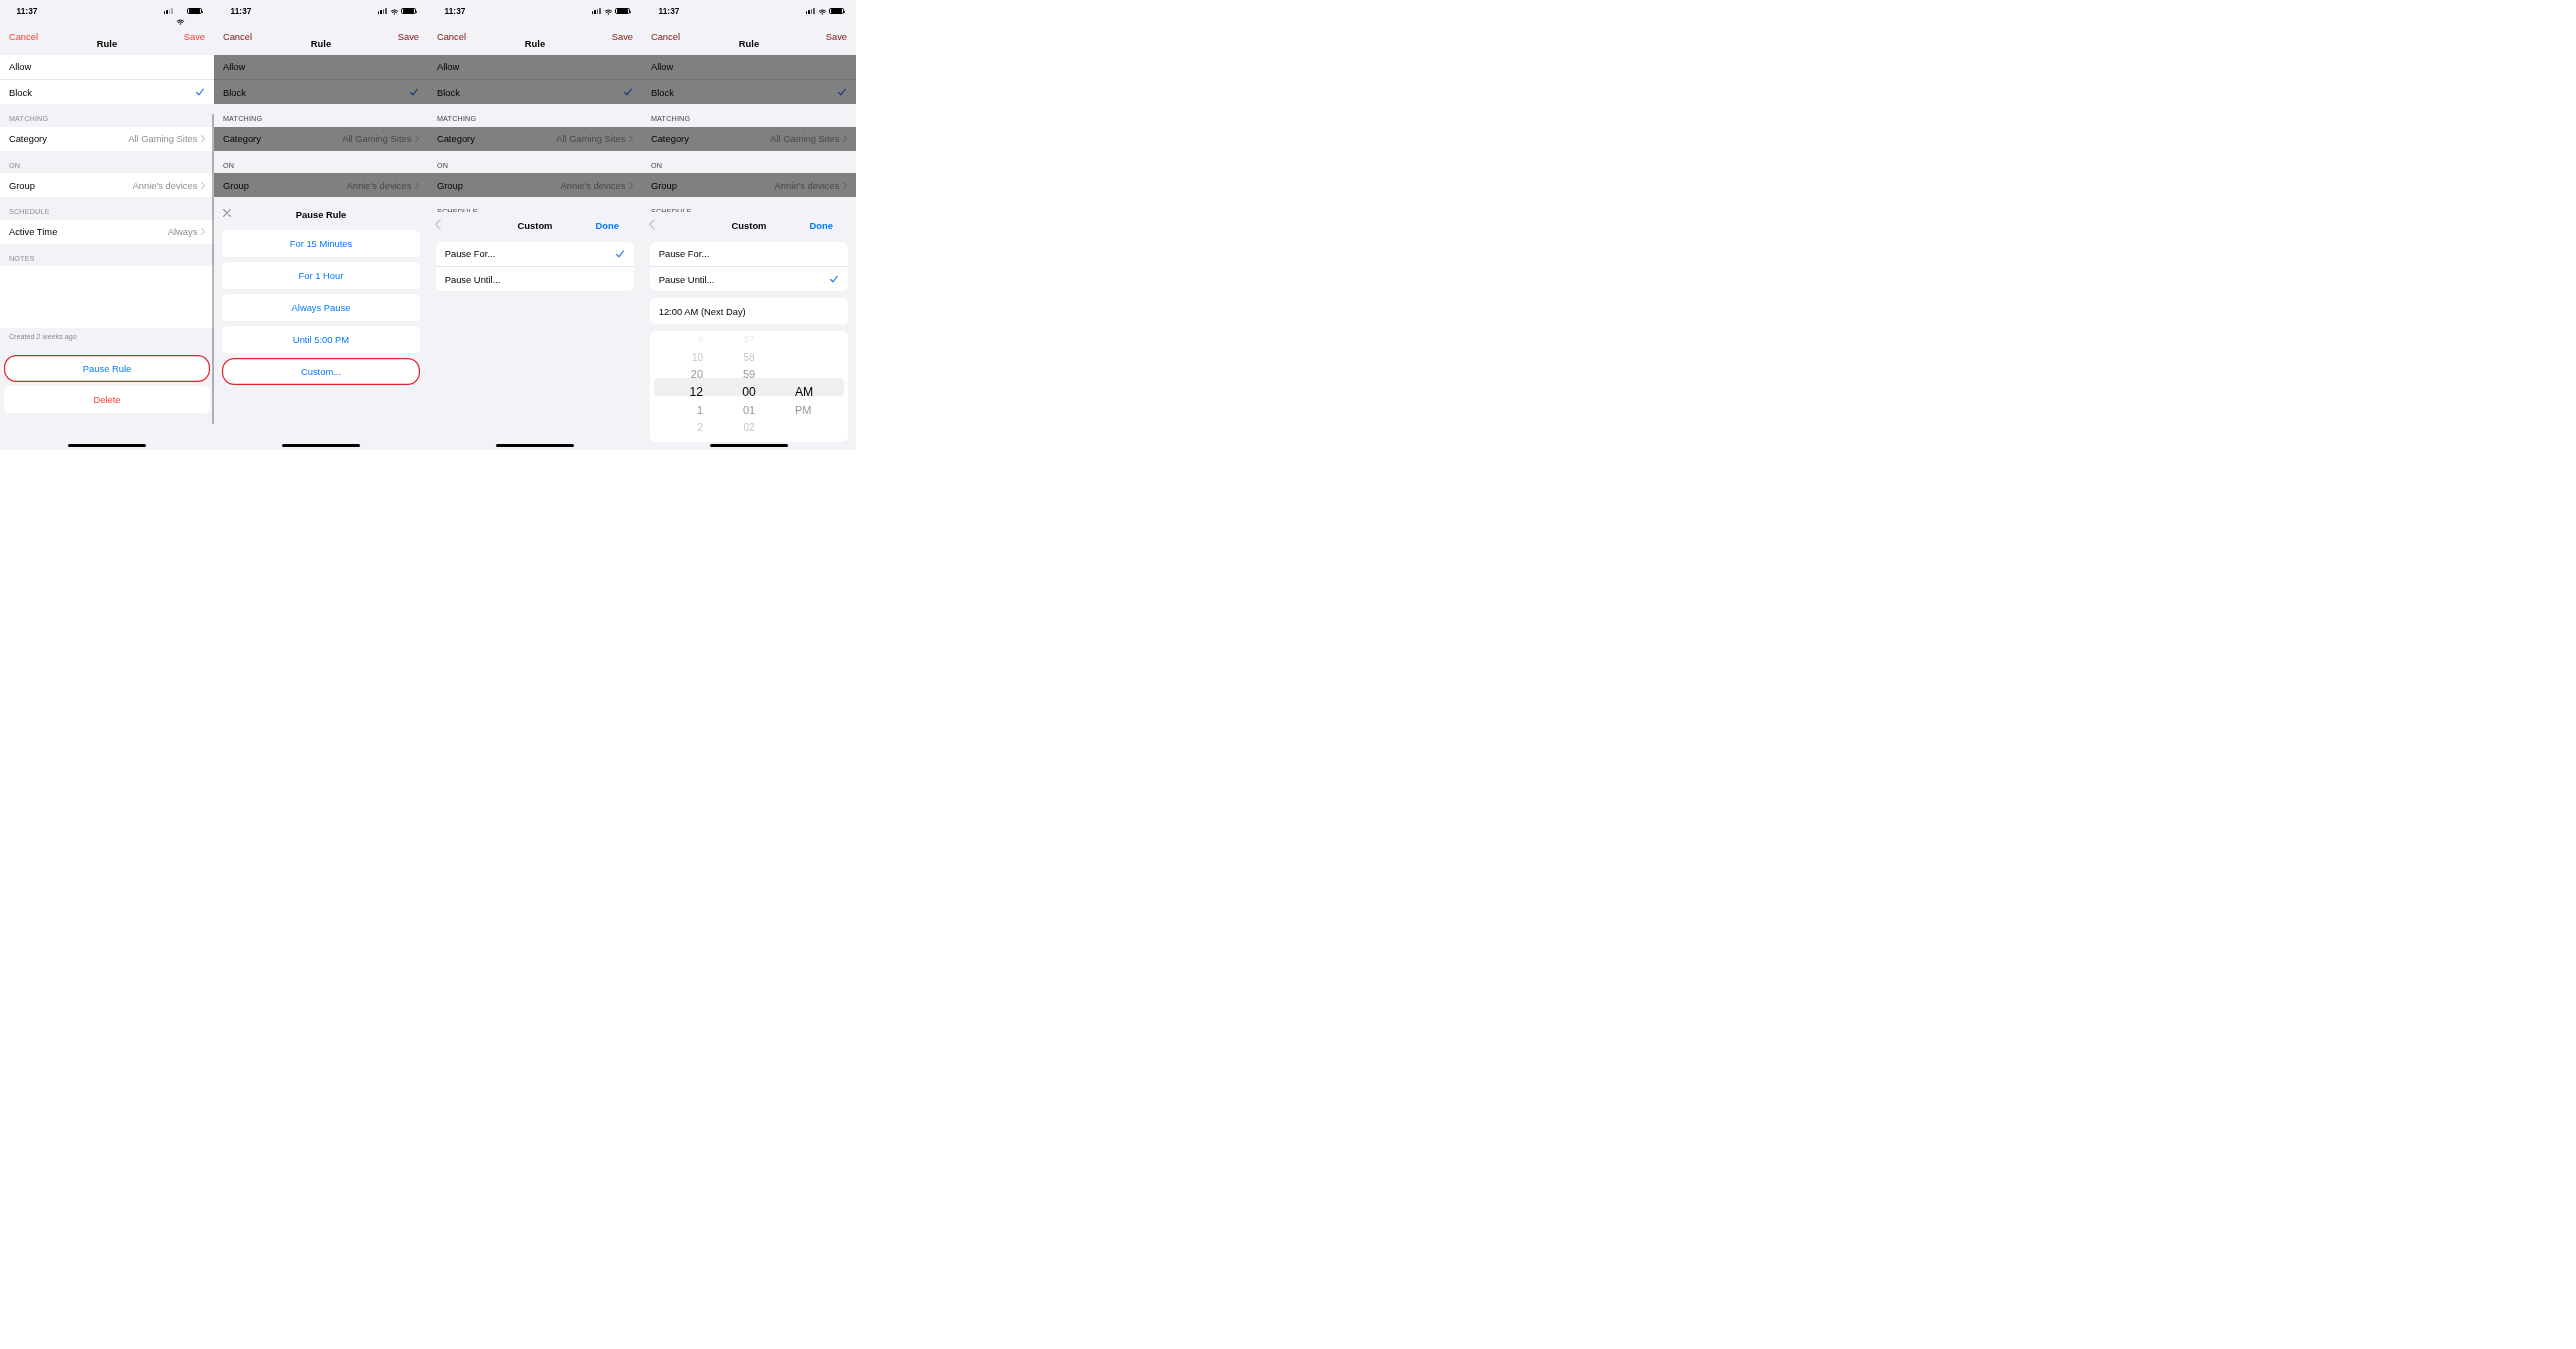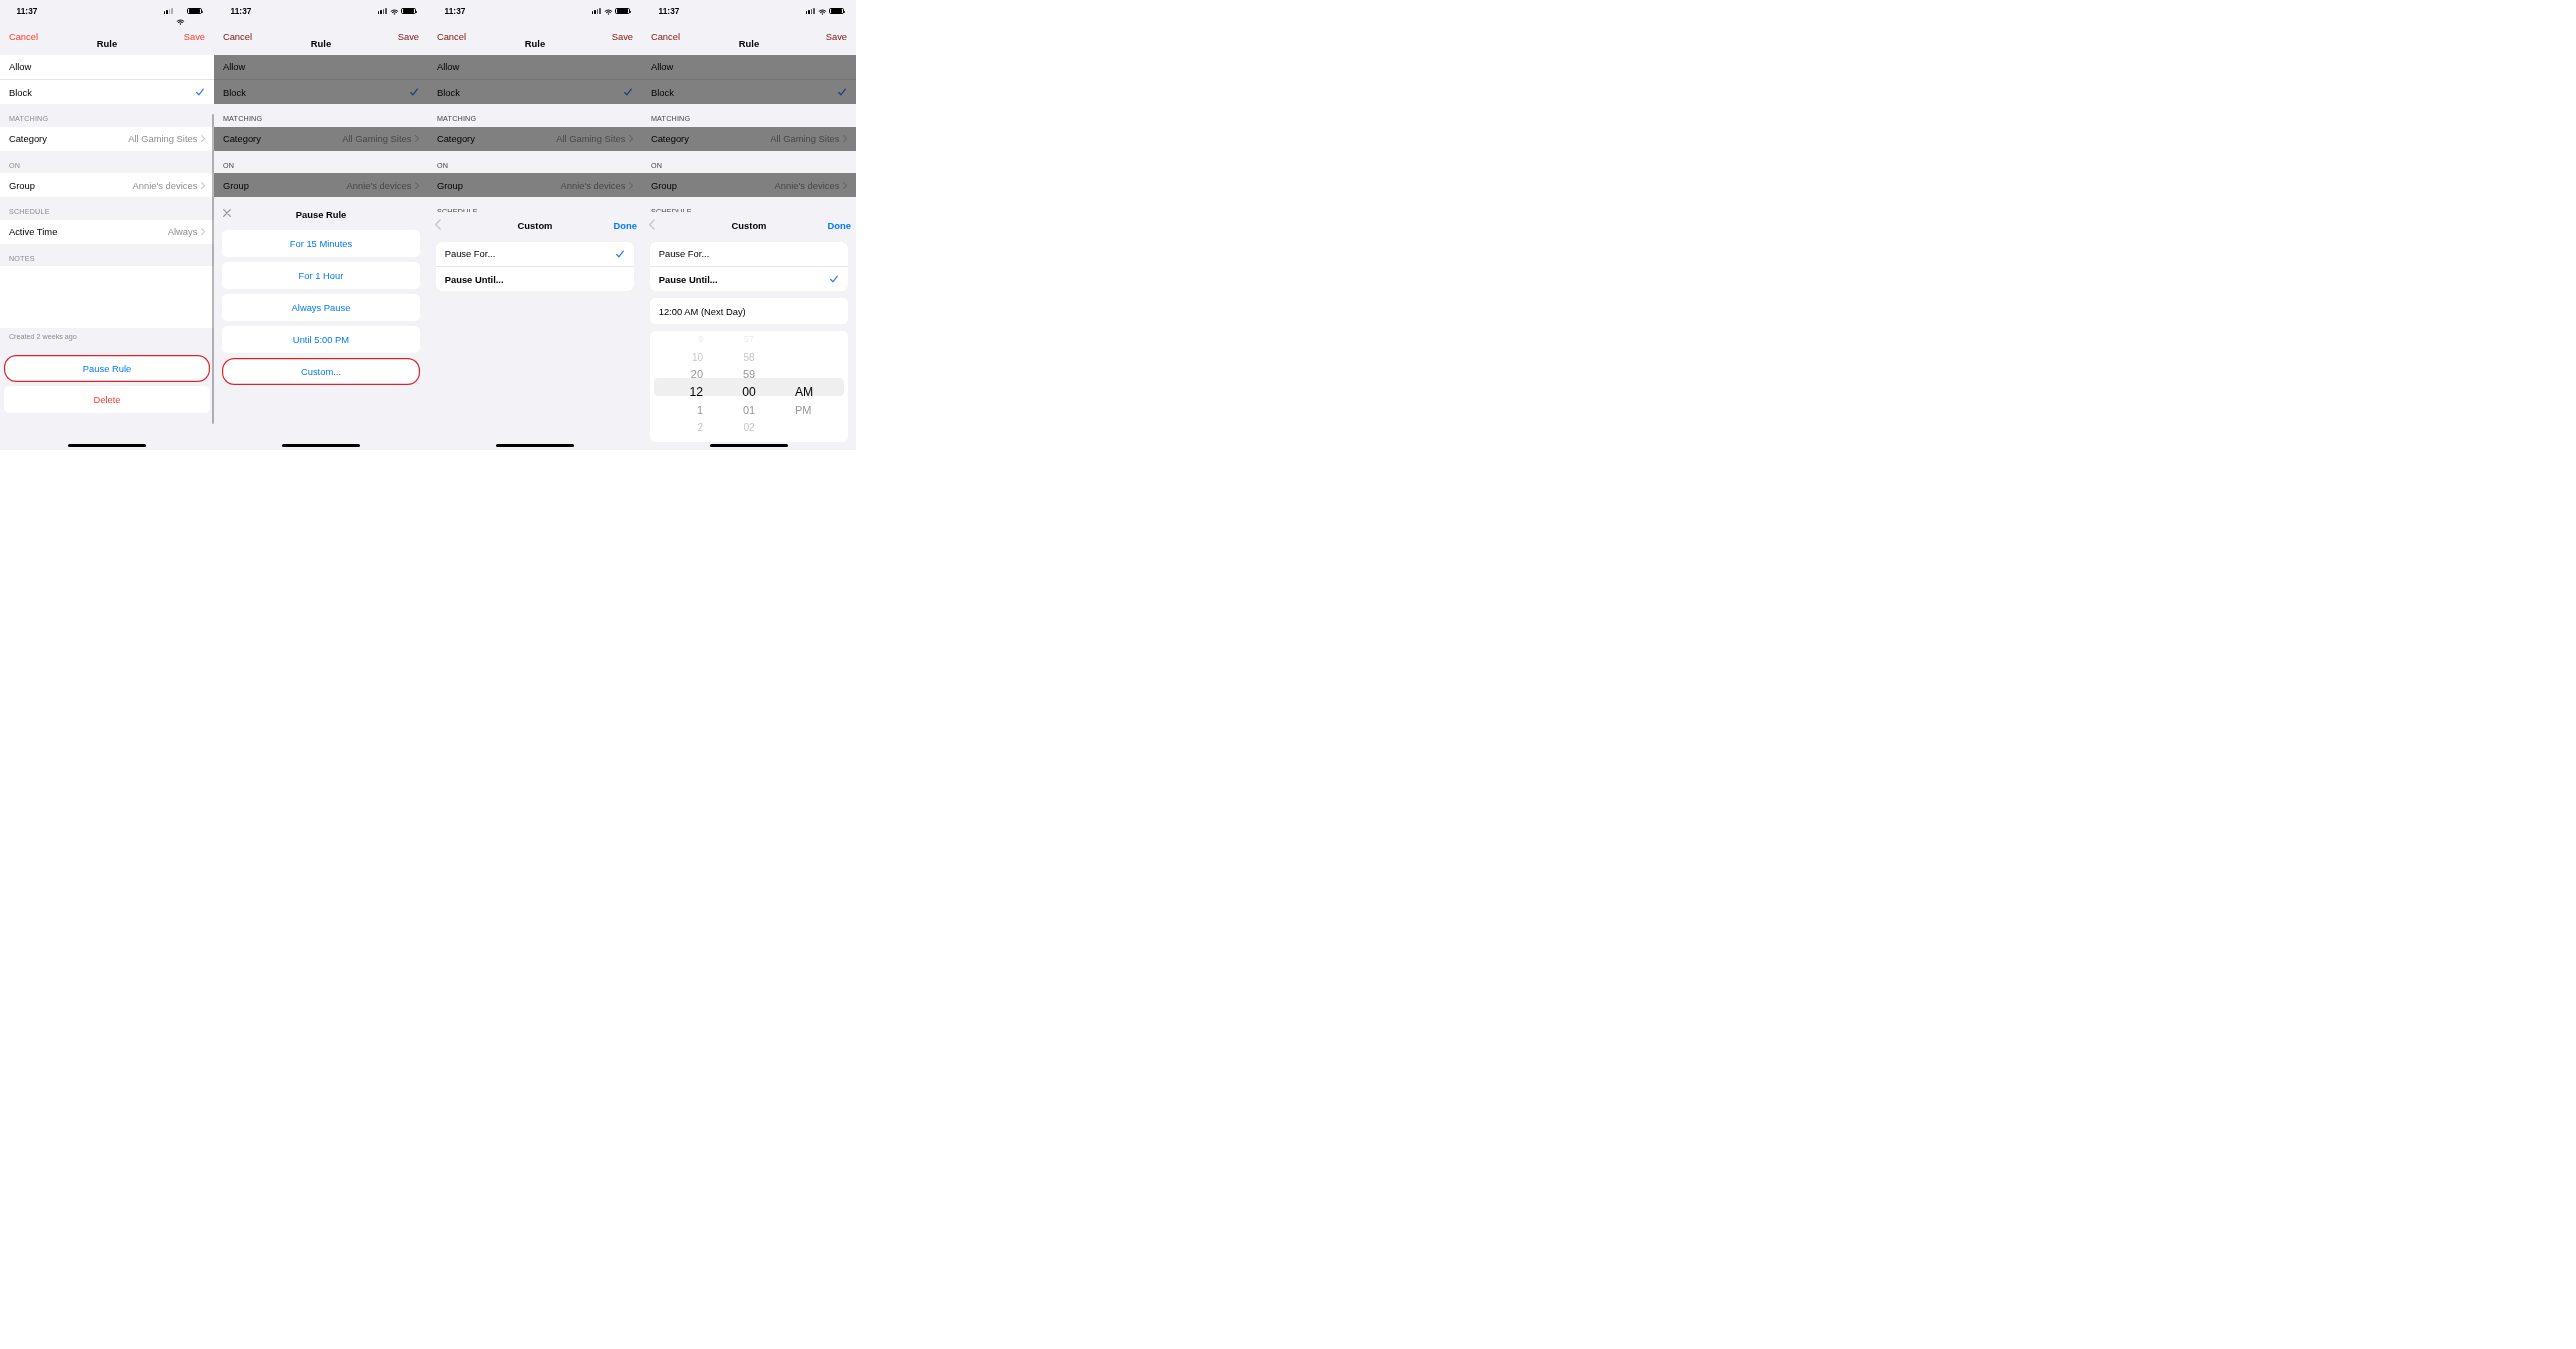--- a/index.html
+++ b/index.html
@@ -88,31 +88,31 @@
     display: flex; align-items: center; justify-content: center;
     position: relative; padding: 7.8px 8.9px 5.5px; font-size: 9.4px; font-weight: 600;
   }
   .sheet-nav .x {
     position: absolute; left: 7.8px; color: #8e8e93; font-weight: 400;
   }
   .sheet-nav .back {
     position: absolute; left: 5.5px; color:#8e8e93;
   }
   .sheet-nav .done {
-    position: absolute; right: 5px; color: #007aff; font-weight: 600;
+    position: absolute; right: 23px; color: #007aff; font-weight: 600;
   }
   .option {
     margin: 4.4px 7.8px; background: #fff; border-radius: 5.5px;
     text-align: center; padding: 8.3px 0; font-size: 9.4px; color: #007aff;
   }
   .sheet .list {
     margin: 5.5px 7.8px; background: #bef264; border-radius: 5.5px; overflow: hidden;
   }
   .sheet .list .cell { border-bottom: 0.3px solid #e5e5ea; }
-  .sheet .list .cell:last-child { border-bottom: none; font-weight: bold; }
+  .sheet .list .cell:last-child { border-bottom: none; }
 
   .picker-wrap {
     margin: 6.6px 7.8px 0; background: #fff; border-radius: 5.5px;
     height: 105px; position: relative; overflow: hidden; text-align: center;
   }
   .picker-sel {
     position: absolute; left: 0; right: 0; top: 44px; height: 17.7px;
     background: rgba(120,120,128,0.12); border-radius: 4.4px; margin: 0 4.4px;
   }
   .picker-col {

